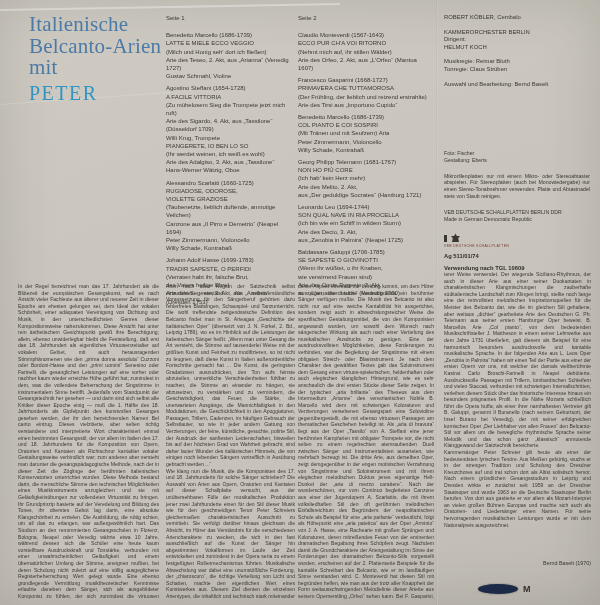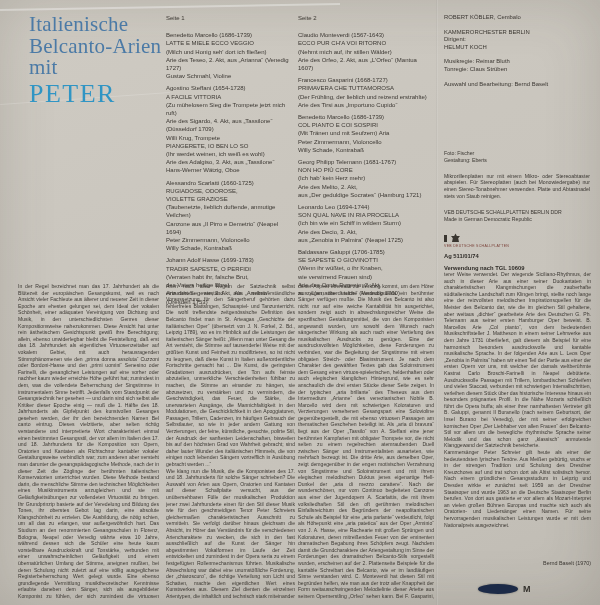--- a/index.html
+++ b/index.html
@@ -15,21 +15,21 @@
   .streak{position:absolute;background:rgba(255,255,255,0.35);pointer-events:none;}
   .streak1{left:0;top:6px;width:340px;height:2px;transform:rotate(-1deg);}
   .streak2{left:0;top:98px;width:170px;height:1px;transform:rotate(-4deg);opacity:.5;}
   .crease{position:absolute;left:436px;top:0;width:2px;height:605px;
     background:linear-gradient(to right,rgba(0,0,0,0.06),rgba(255,255,255,0.18));}
 
   .title-block{position:absolute;left:29px;top:14px;width:150px;}
   .title-line{font-family:"Liberation Serif","DejaVu Serif",serif;
     color:#4b7aa6;font-size:21px;line-height:21.5px;letter-spacing:.2px;}
   .artist-line{font-family:"Liberation Serif","DejaVu Serif",serif;
-    color:#3095c4;font-size:26px;line-height:25.5px;letter-spacing:1.5px;margin-top:2px;}
+    color:#3095c4;font-size:20px;line-height:25.5px;letter-spacing:1.5px;margin-top:2px;}
   .artist-line:first-of-type{margin-top:12px;}
 
   .list-col{position:absolute;top:14px;font-size:6px;line-height:8.2px;}
   .list-col .heading{margin-bottom:9px;}
   .track{white-space:pre-line;margin-bottom:4px;}
   .tracks1{left:166px;width:128px;}
   .tracks2{left:298px;width:134px;}
 
   .credits{position:absolute;left:444px;top:14px;width:148px;
     font-size:5.9px;line-height:7.4px;white-space:pre-line;}

